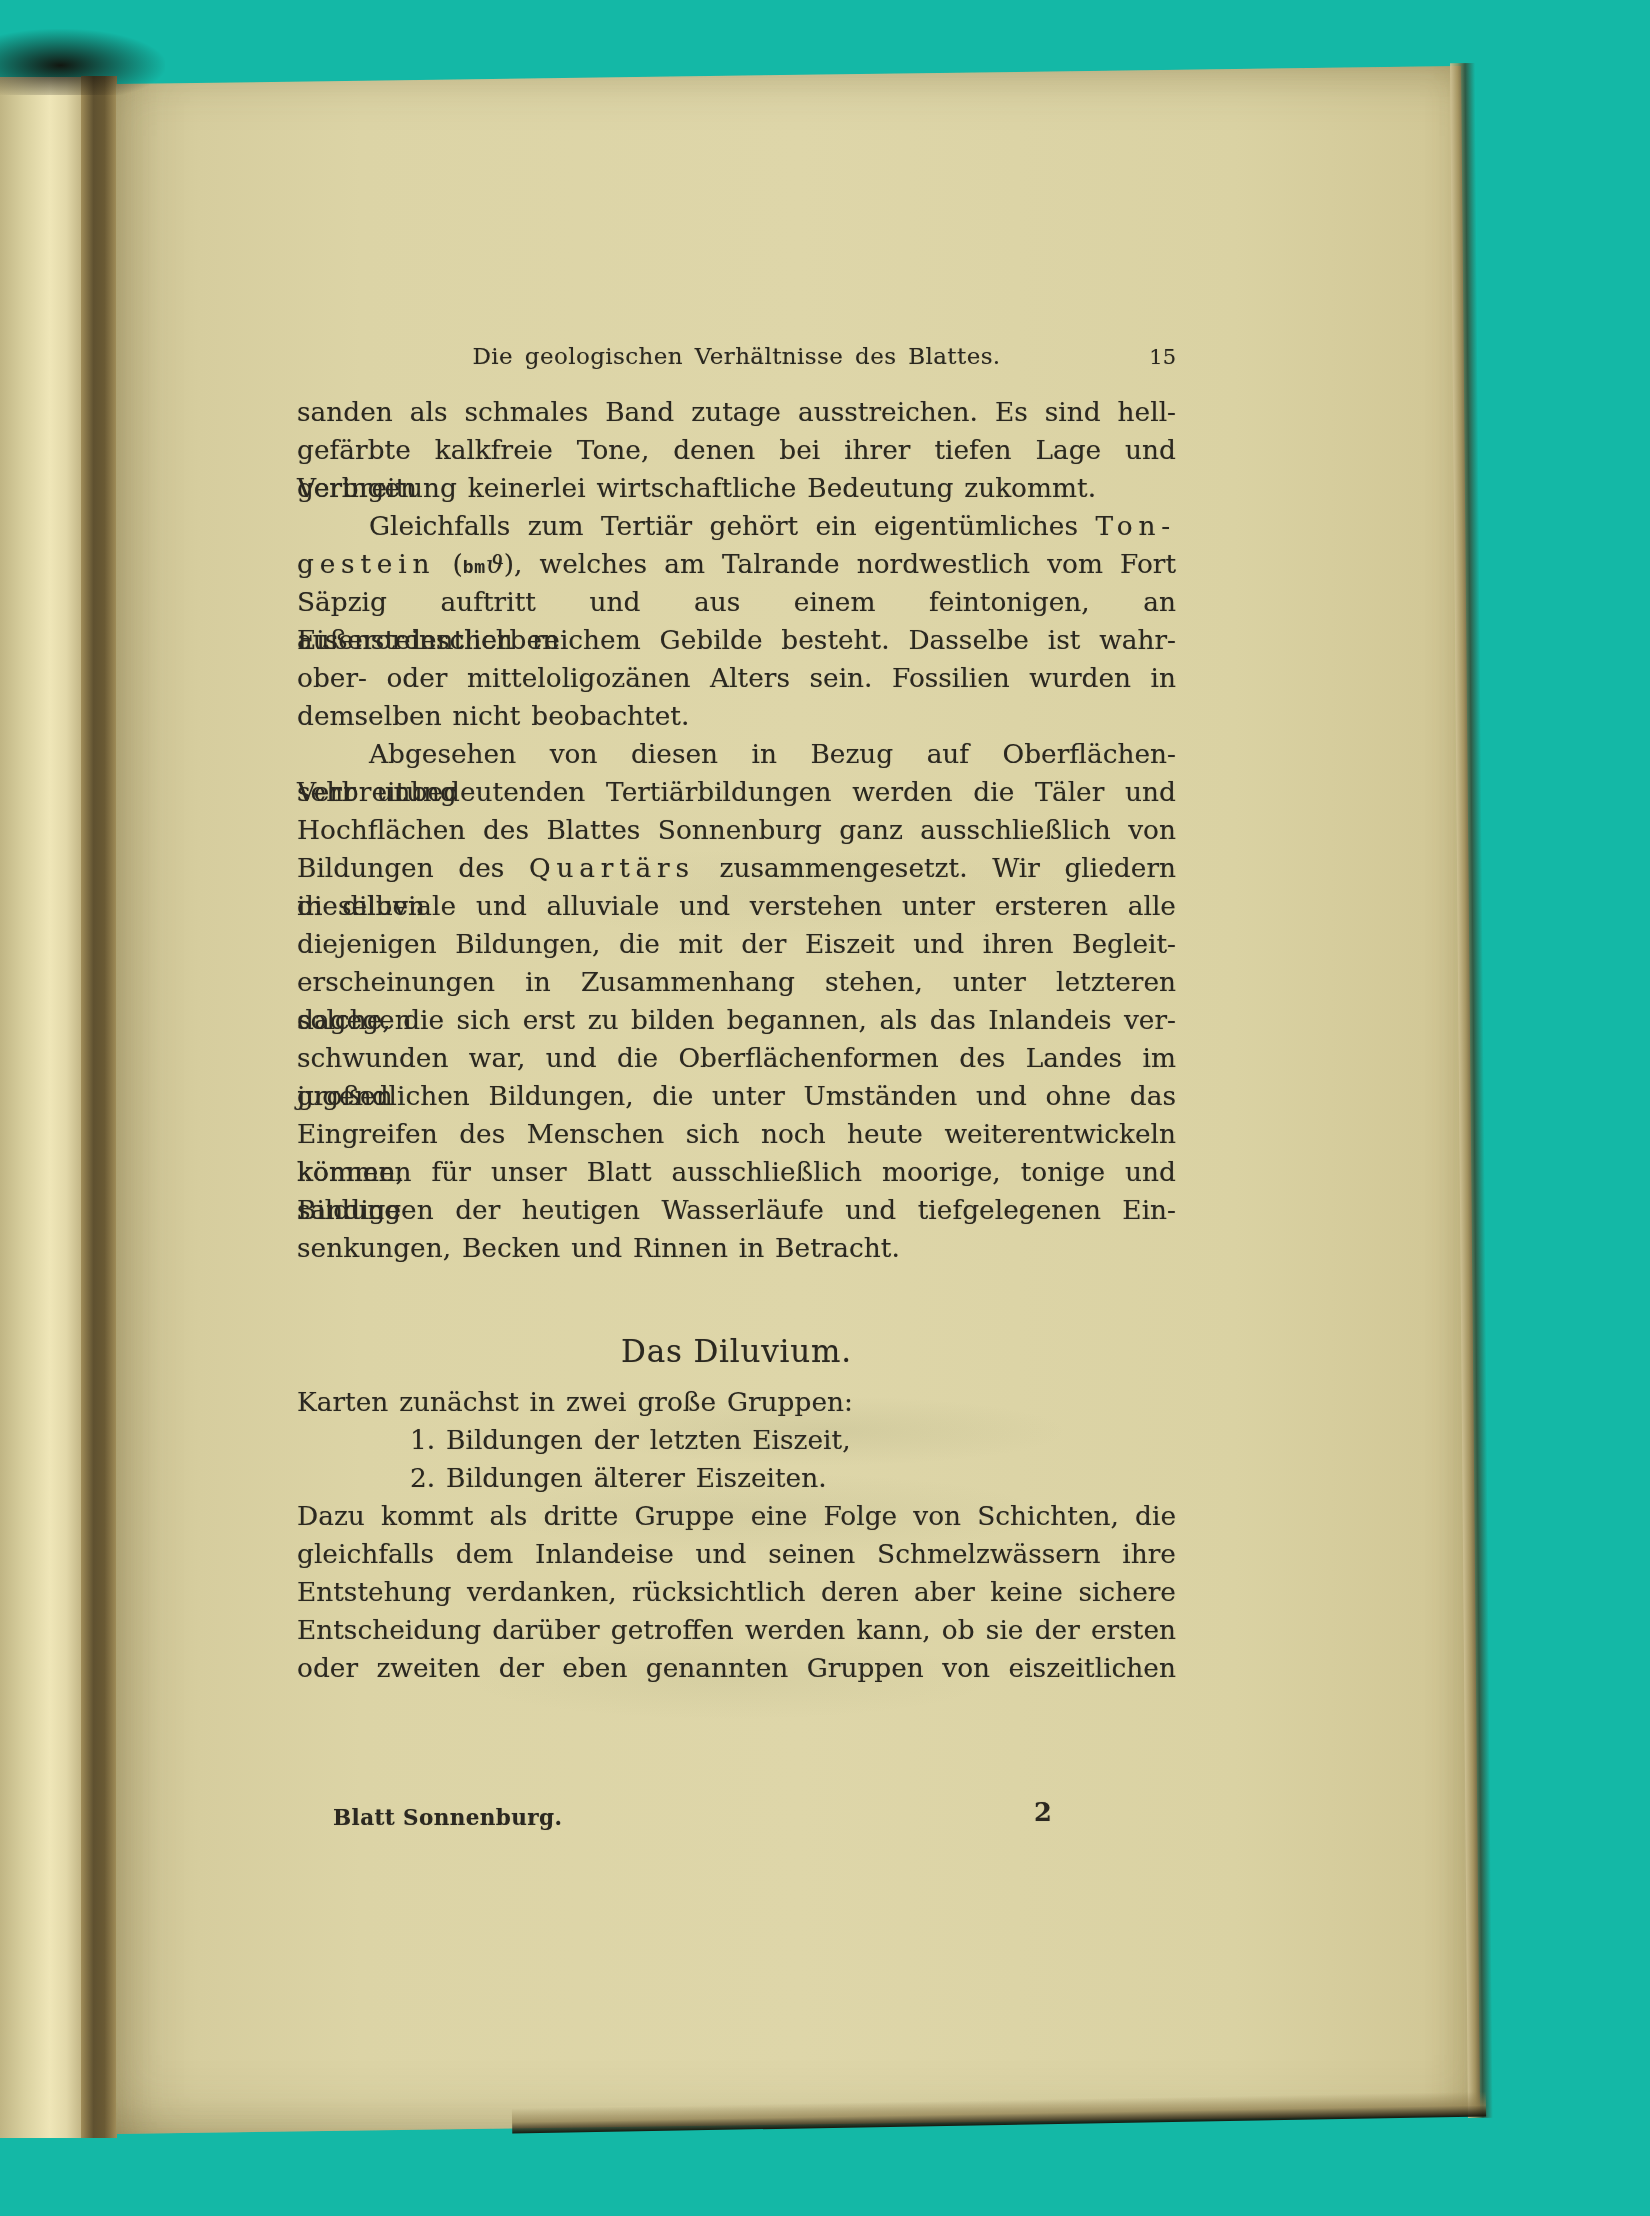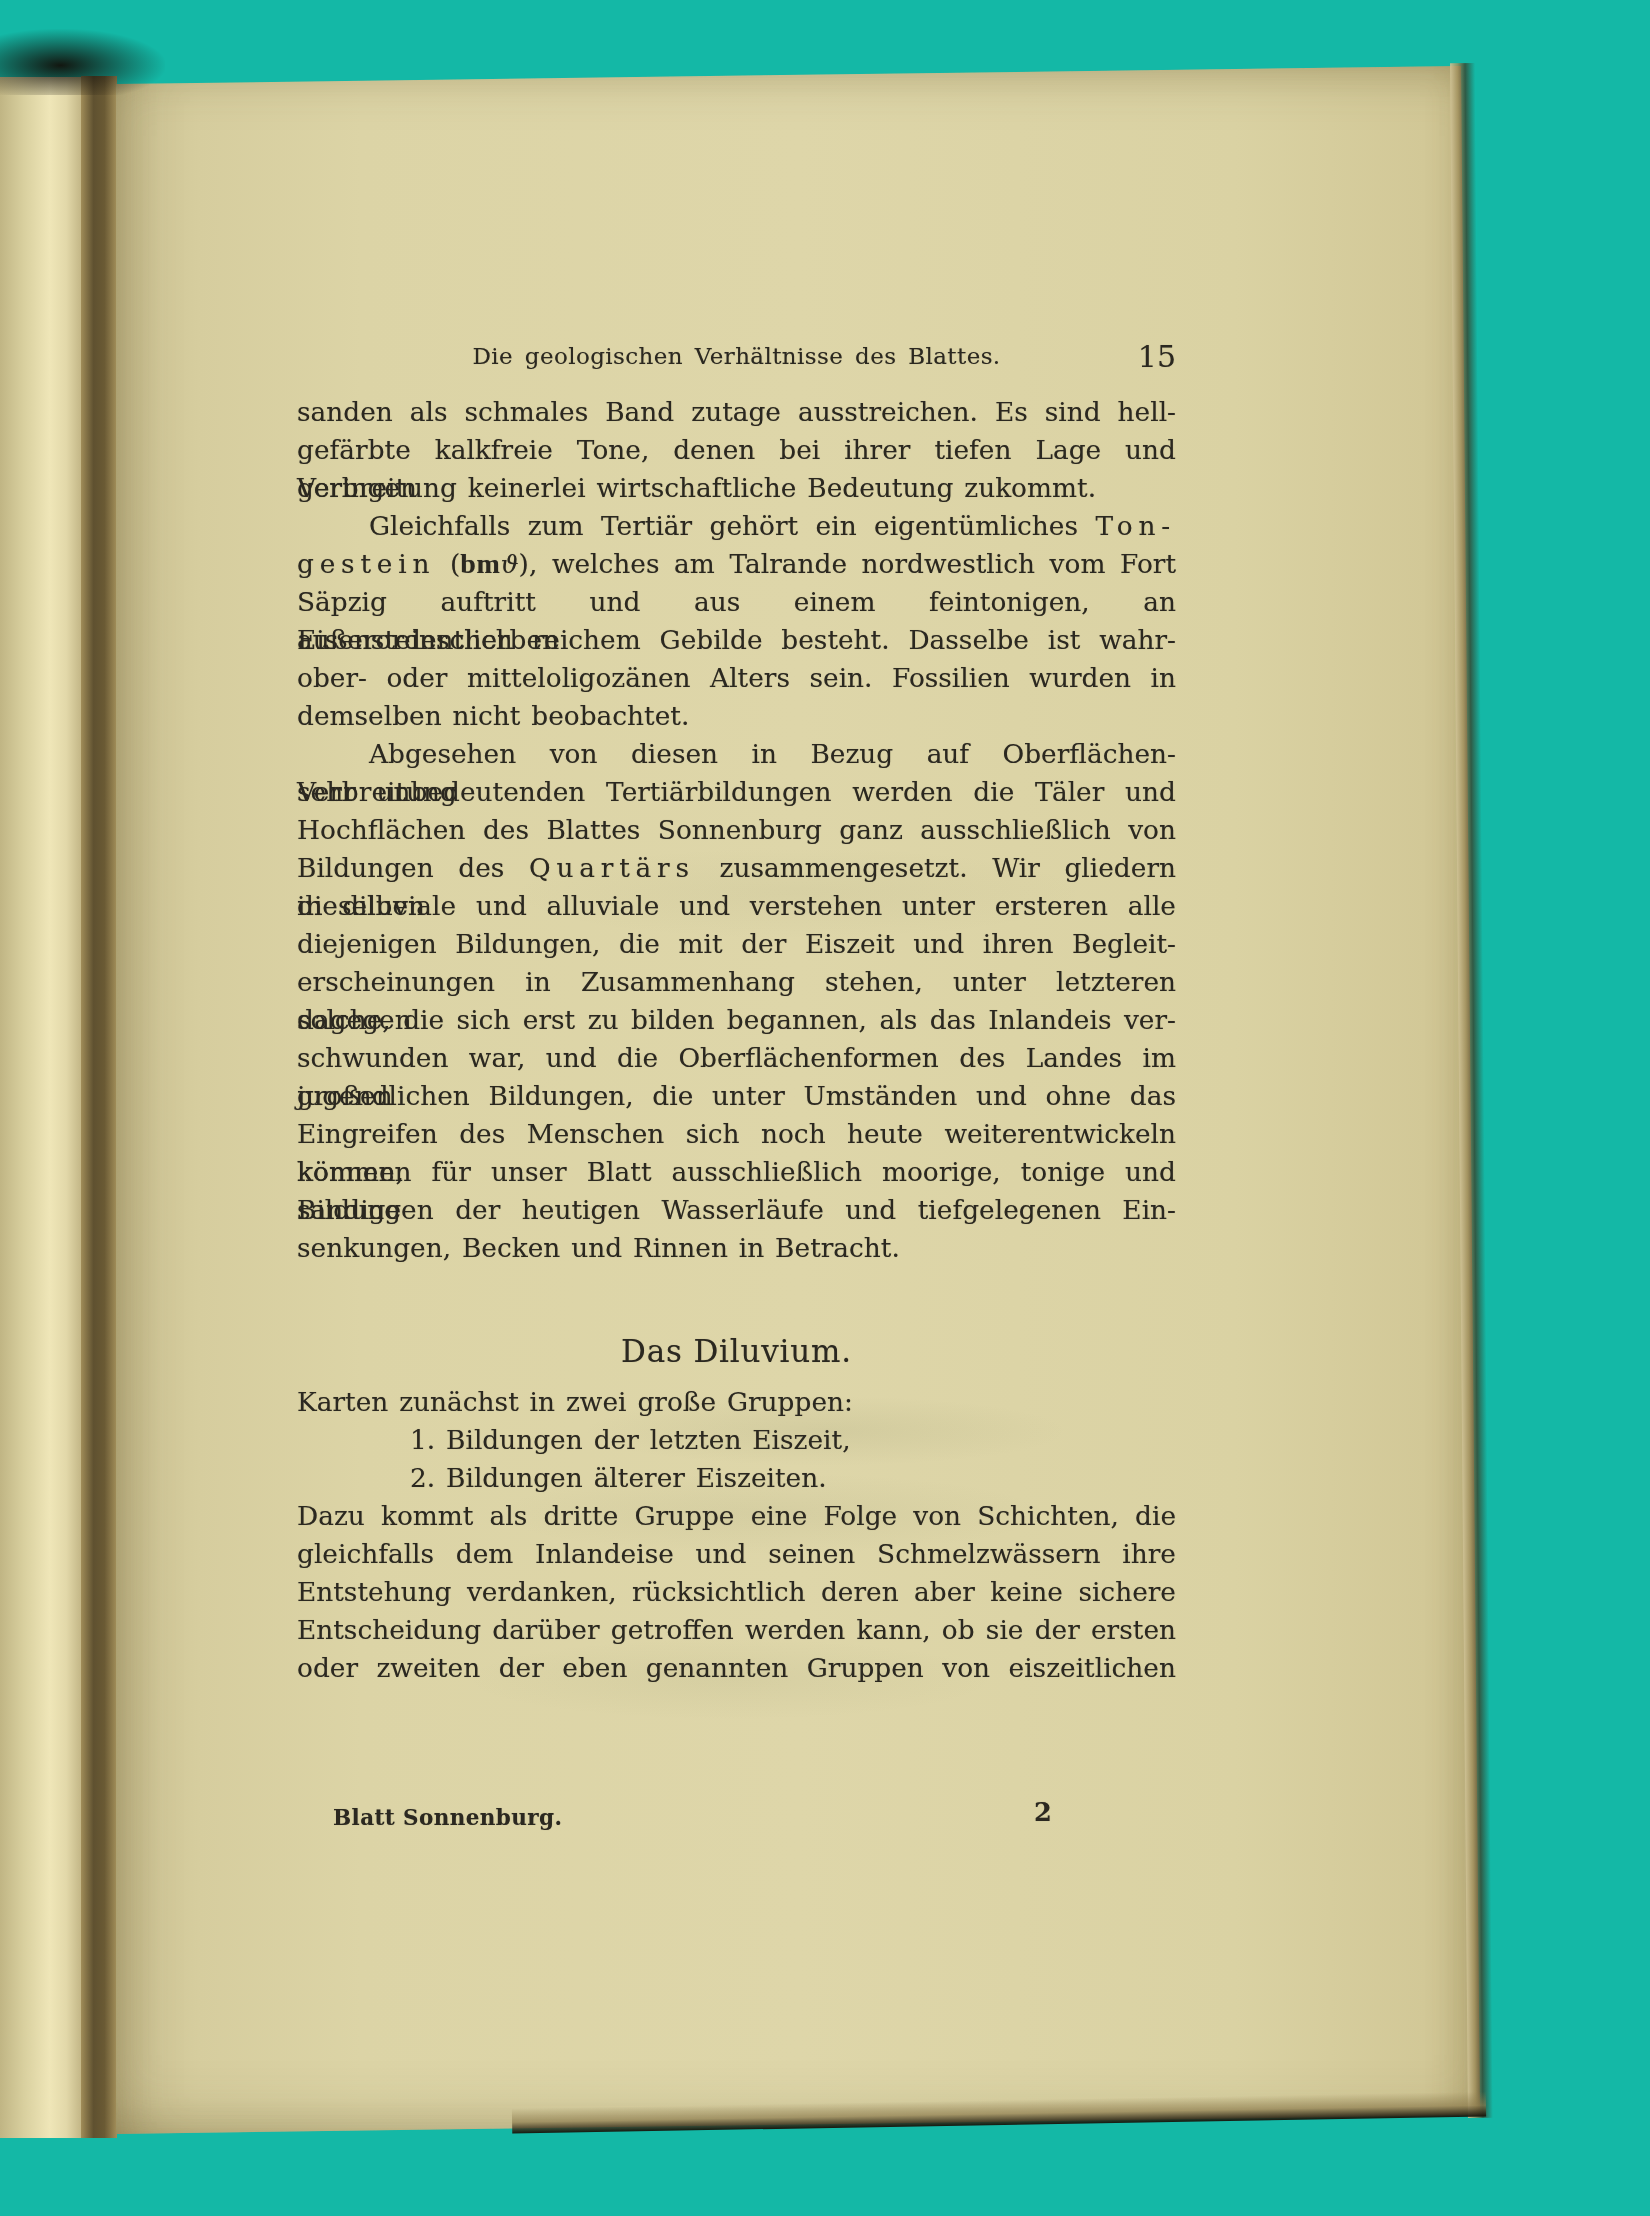--- a/index.html
+++ b/index.html
@@ -56,37 +56,37 @@
     background:radial-gradient(ellipse at 45% 55%, rgba(18,14,8,.95), rgba(18,14,8,0) 72%);
   }
 
   
   .text-layer { position:absolute; left:0; top:0; width:1651px; height:2216px;
     color:#2b2820; text-shadow:0 0 0.8px rgba(43,40,32,.35); }
 
   .running-header { position:absolute; left:297px; top:338px; width:879px; height:36px; }
   .rh-title { display:block; text-align:center; font-size:23px; line-height:36px;
     letter-spacing:0.4px; word-spacing:4.1px; }
-  .rh-page { position:absolute; right:0; top:0.8px; font-size:30px; line-height:36px; }
+  .rh-page { position:absolute; right:0; top:0.8px; font-size:21px; line-height:36px; }
 
   .body-text { position:absolute; left:297px; top:393px; width:879px; }
   .line {
     height:38px; line-height:38px; font-size:26.4px;
     text-align:justify; text-align-last:justify; word-spacing:2.5px;
     white-space:normal;
   }
   .line.no-just { text-align-last:left; }
   .line.indent { text-indent:72px; }
   .line.list-item { text-align:right; text-align-last:left; padding-left:113px; }
   .heading {
     height:46px; line-height:46px; margin:61px 0 9px;
     text-align:center; font-size:31px; font-weight:normal; letter-spacing:0.8px;
   }
   .seg-spaced { letter-spacing:5.8px; }
-  .seg-bold-sans { font-family:Liberation Serif, serif; font-weight:bold; font-size:28px; letter-spacing:0.8px; }
+  .seg-bold-sans { font-family:Liberation Mono, monospace; font-weight:bold; font-size:18px; letter-spacing:0.8px; }
   .seg-italic { font-style:italic; font-size:25px; }
 
   .footer-signature { position:absolute; left:333px; top:1804px; font-size:21.5px;
     font-weight:bold; line-height:28px; letter-spacing:0.4px; }
   .sheet-number { position:absolute; left:1034px; top:1796px; font-size:25.6px;
     font-weight:bold; line-height:33px; }
 </style>
 </head>
 <body>
 

